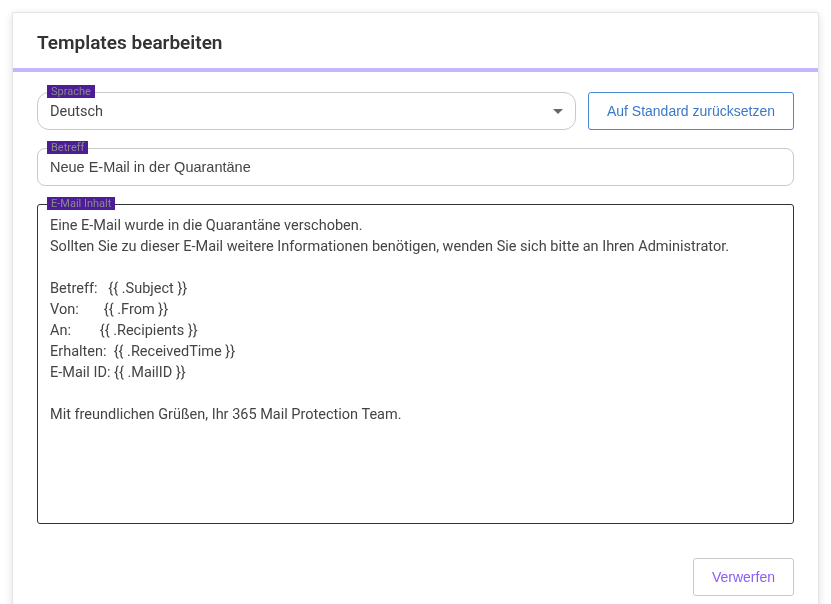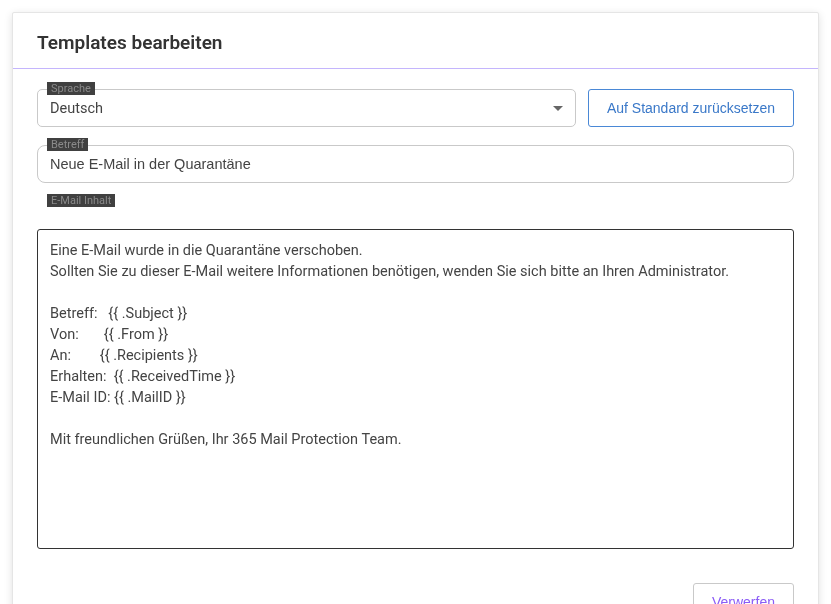--- a/index.html
+++ b/index.html
@@ -14,21 +14,21 @@
     min-height: 580px;
     border: 1px solid #e5e5e5;
     border-radius: 2px;
     box-shadow: 0 2px 8px rgba(0,0,0,0.12);
     background: #fff;
     display: flex;
     flex-direction: column;
   }
   .dialog-header {
     padding: 18px 14px 14px 24px;
-    border-bottom: 1px solid #c4b5fd;
+    border-bottom: 4px solid #c4b5fd;
   }
   .dialog-title {
     font-size: 19px;
     font-weight: 600;
     color: #333;
   }
   .dialog-body {
     padding: 20px 24px 10px 24px;
     flex: 1;
     display: flex;
@@ -41,31 +41,31 @@
     align-items: stretch;
   }
   .field {
     position: relative;
     flex: 1;
   }
   .field-label {
     position: absolute;
     top: -7px;
     left: 10px;
-    background: #404040;
+    background: #4c1d95;
     padding: 0 4px;
     font-size: 11px;
     color: #8a8a8a;
     z-index: 1;
   }
   .select-box {
     width: 100%;
     height: 38px;
     border: 1px solid #c9c9c9;
-    border-radius: 5px;
+    border-radius: 12px;
     padding: 0 12px;
     display: flex;
     align-items: center;
     justify-content: space-between;
     font-size: 14.5px;
     color: #444;
     cursor: pointer;
     background: #fff;
   }
   .dropdown-icon {
@@ -123,21 +123,20 @@
     border: 1.5px solid #333;
     border-radius: 3px;
     padding: 10px 12px;
     font-size: 14.5px;
     color: #444;
     background: #fff;
     font-family: inherit;
     resize: none;
     white-space: pre-wrap;
     line-height: 1.45;
-    margin-top: 28px;
   }
   .dialog-footer {
     padding: 14px 24px 20px 24px;
     display: flex;
     justify-content: flex-end;
     gap: 10px;
   }
 </style>
 </head>
 <body>

